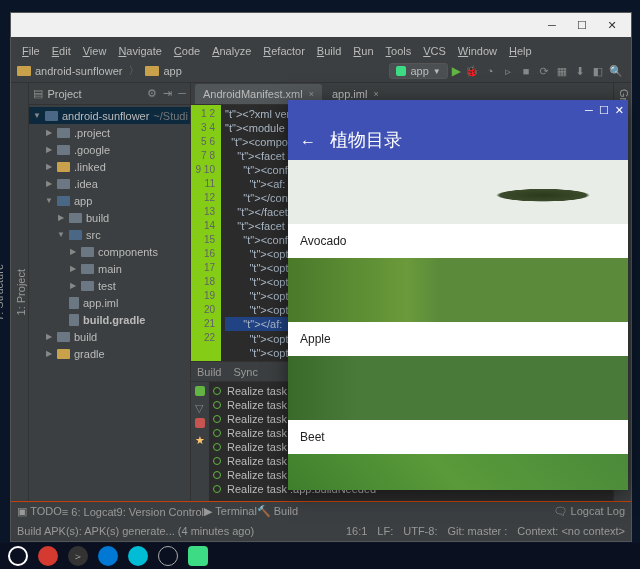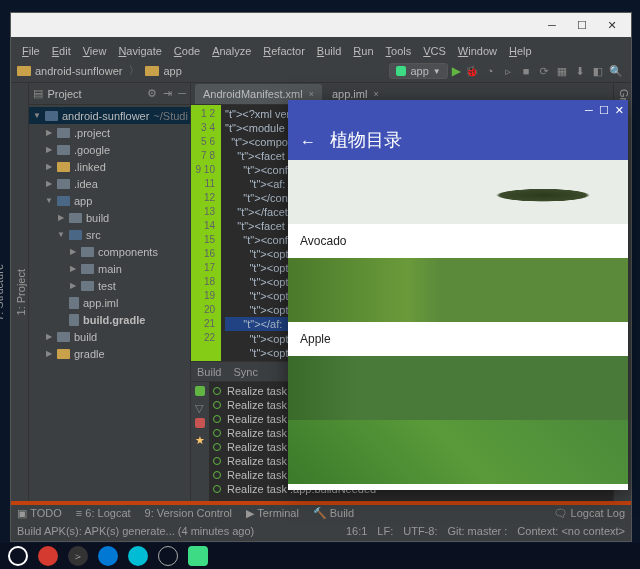--- a/index.html
+++ b/index.html
@@ -46,21 +46,21 @@
 .code{flex:1;padding:2px 4px;font-family:Consolas,monospace;font-size:10px;line-height:14px;white-space:pre;color:#a9b7c6;overflow:hidden}.code .s{color:#6a8759}
 .code .hl{background:#214283;display:inline-block;width:100%}
 .bottom-panel{height:140px;background:#2b2b2b;border-top:1px solid #323232;display:flex;flex-direction:column}
 .bp-tabs{height:20px;display:flex;align-items:center;padding:0 6px;gap:12px;color:#999;border-bottom:1px solid #323232;background:#3c3f41}
 .bp-body{flex:1;display:flex}
 .bp-gutter{width:18px;background:#3c3f41;display:flex;flex-direction:column;align-items:center;gap:6px;padding:4px 0}
 .bp-gutter div{width:10px;height:10px}
 .task-list{flex:1;padding:2px 4px;overflow:hidden}
 .task-row{display:flex;align-items:center;height:14px;gap:6px;color:#bbb}
 .task-row .dot{width:8px;height:8px;border:1.5px solid #62b543;border-radius:50%}
-.statusbar1{height:20px;background:#3c3f41;border-top:4px solid #c2410c;display:flex;align-items:center;padding:0 6px;gap:14px;color:#999}
+.statusbar1{height:20px;background:#3c3f41;border-top:1px solid #c2410c;display:flex;align-items:center;padding:0 6px;color:#999}
 .statusbar1 .right{margin-left:auto;display:flex;gap:10px;align-items:center}
 .statusbar2{height:20px;background:#3c3f41;display:flex;align-items:center;padding:0 6px;color:#999}
 .statusbar2 .right{margin-left:auto;display:flex;gap:10px}
 .emulator{position:absolute;left:288px;top:100px;width:340px;height:390px;background:#fff;box-shadow:0 4px 20px rgba(0,0,0,.5);display:flex;flex-direction:column}
 .emu-title{height:20px;background:#3f51b5;display:flex;align-items:center;justify-content:flex-end;padding:0 4px;color:#fff;gap:6px}
 .emu-appbar{height:40px;background:#3f51b5;display:flex;align-items:center;padding:0 12px;gap:14px;color:#fff}
 .emu-appbar .back{font-size:16px}
 .emu-appbar .title{font-size:18px}
 .emu-content{flex:1;overflow:hidden;background:#fff}
 .card{margin:0}
@@ -344,20 +344,21 @@
       <div class="card">
         <div class="card-img img-avocado"></div>
         <div class="card-label">Avocado</div>
       </div>
       <div class="card">
         <div class="card-img img-apple"></div>
         <div class="card-label">Apple</div>
       </div>
       <div class="card">
         <div class="card-img img-beet"></div>
+        <div class="card-label">Beet</div>
       </div>
       <div class="card">
         <div class="card-img img-green"></div>
       </div>
     </div>
 </div>
 
 <div class="taskbar">
   <div class="tb-item" style="border:2px solid #fff"></div>
   <div class="tb-item" style="background:#d43a2f"></div>

